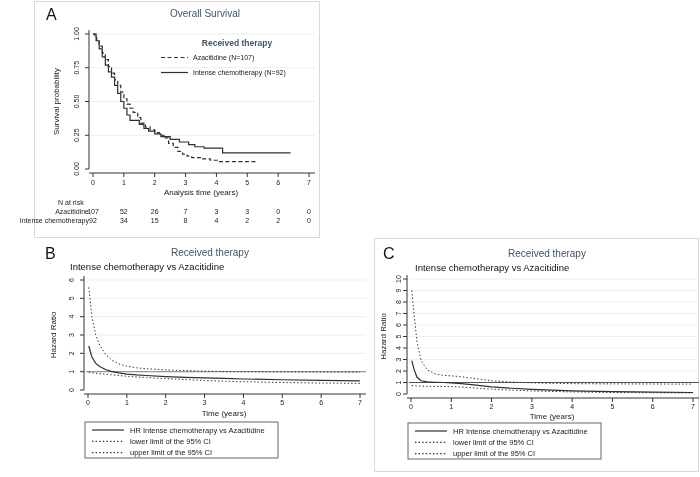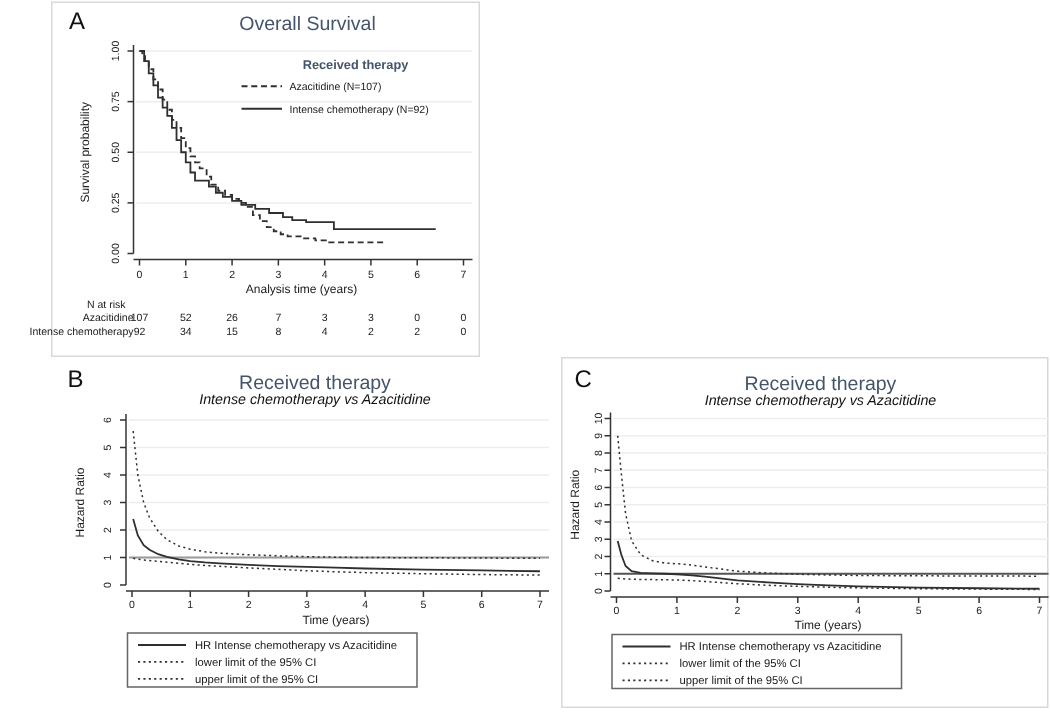--- a/index.html
+++ b/index.html
@@ -1,22 +1,22 @@
 <!DOCTYPE html>
 <html><head>
 <meta charset="utf-8">
 <style>
   html,body{margin:0;padding:0;background:#fff;}
   body{font-family:"Liberation Sans","DejaVu Sans",sans-serif;}
   .figure{position:relative;width:700px;height:477px;background:#fff;overflow:hidden;}
   .panel-box{position:absolute;background:#fff;}
   .bordered{border:1px solid #d9d9d9;}
   .plabel{position:absolute;font-size:16px;color:#111;letter-spacing:.5px;}
-  .ptitle{position:absolute;text-align:center;font-size:13px;}
-  .psub{position:absolute;text-align:center;font-size:9.5px;color:#111;font-style:italic;}
+  .ptitle{position:absolute;text-align:center;font-size:10px;}
+  .psub{position:absolute;font-size:9.5px;color:#111;}
   svg{position:absolute;left:0;top:0;overflow:visible;}
   svg text{font-family:"Liberation Sans","DejaVu Sans",sans-serif;}
 </style>
 </head>
 <body>
 
 <div class="figure">
 
   <div class="panel-box bordered" style="left:34px;top:1px;width:284px;height:235px;">
     <div class="plabel" style="left:11px;top:4px;">A</div>

